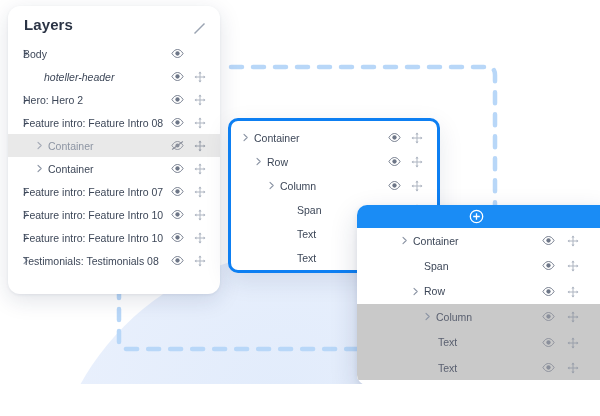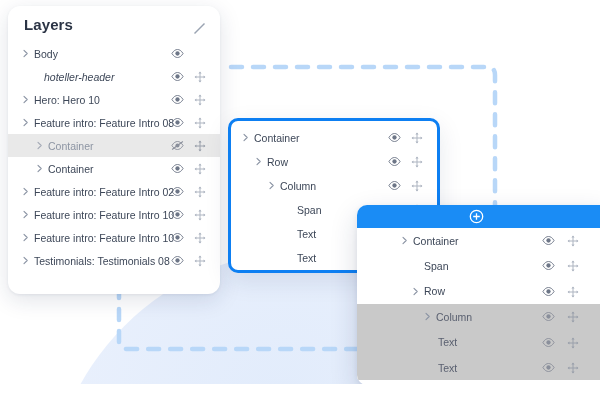--- a/index.html
+++ b/index.html
@@ -78,21 +78,21 @@
     position: absolute;
     white-space: nowrap;
   }
   .row .ico-eye  { position: absolute; right: 36px; top: 6px; width: 13px; height: 11px; }
   .row .ico-move { position: absolute; right: 14px; top: 6px; width: 12px; height: 12px; }
   .row.selected { background: #e9e9e9; }
   .row.dim { color: #8d95a3; }
 
   
   .lvl0 .caret { left: 13px; top: 7px; }
-  .lvl0 .label { left: 26px; }
+  .lvl0 .label { left: 15px; }
   .lvl1 .caret { left: 27px; top: 7px; }
   .lvl1 .label { left: 40px; }
   .lvl1n .label { left: 36px; font-style: italic; }
 
   
   #panel-tree2 {
     left: 228px; top: 118px;
     width: 212px; height: 155px;
     background: #ffffff;
     border: 3px solid #0d7ff2;
@@ -192,21 +192,21 @@
               <path d="M6 0.6 L4.4 2.4 L7.6 2.4 Z M6 11.4 L4.4 9.6 L7.6 9.6 Z M0.6 6 L2.4 4.4 L2.4 7.6 Z M11.4 6 L9.6 4.4 L9.6 7.6 Z" fill="#aeb5c1"></path>
             </svg>
           </span>
         </div>
         <div class="row lvl0">
           <span class="caret">
             <svg viewBox="0 0 9 9" width="9" height="9">
               <path d="M3 1.4 L6.2 4.5 L3 7.6" fill="none" stroke="#8a93a3" stroke-width="1.1" stroke-linecap="round" stroke-linejoin="round"></path>
             </svg>
           </span>
-          <span class="label">Hero: Hero 10</span>
+          <span class="label">Hero: Hero 2</span>
           <span class="ico-eye">
             <svg viewBox="0 0 14 11" width="13" height="11">
               <path d="M1 5.5 C3 2.3 5 1.2 7 1.2 C9 1.2 11 2.3 13 5.5 C11 8.7 9 9.8 7 9.8 C5 9.8 3 8.7 1 5.5 Z" fill="none" stroke="#6d7687" stroke-width="1"></path>
               <circle cx="7" cy="5.5" r="2.3" fill="#6d7687"></circle>
             </svg>
           </span>
           <span class="ico-move">
             <svg viewBox="0 0 12 12" width="12" height="12">
               <line x1="6" y1="1" x2="6" y2="11" stroke="#aeb5c1" stroke-width="1"></line>
               <line x1="1" y1="6" x2="11" y2="6" stroke="#aeb5c1" stroke-width="1"></line>
@@ -277,21 +277,21 @@
               <path d="M6 0.6 L4.4 2.4 L7.6 2.4 Z M6 11.4 L4.4 9.6 L7.6 9.6 Z M0.6 6 L2.4 4.4 L2.4 7.6 Z M11.4 6 L9.6 4.4 L9.6 7.6 Z" fill="#aeb5c1"></path>
             </svg>
           </span>
         </div>
         <div class="row lvl0">
           <span class="caret">
             <svg viewBox="0 0 9 9" width="9" height="9">
               <path d="M3 1.4 L6.2 4.5 L3 7.6" fill="none" stroke="#8a93a3" stroke-width="1.1" stroke-linecap="round" stroke-linejoin="round"></path>
             </svg>
           </span>
-          <span class="label">Feature intro: Feature Intro 02</span>
+          <span class="label">Feature intro: Feature Intro 07</span>
           <span class="ico-eye">
             <svg viewBox="0 0 14 11" width="13" height="11">
               <path d="M1 5.5 C3 2.3 5 1.2 7 1.2 C9 1.2 11 2.3 13 5.5 C11 8.7 9 9.8 7 9.8 C5 9.8 3 8.7 1 5.5 Z" fill="none" stroke="#6d7687" stroke-width="1"></path>
               <circle cx="7" cy="5.5" r="2.3" fill="#6d7687"></circle>
             </svg>
           </span>
           <span class="ico-move">
             <svg viewBox="0 0 12 12" width="12" height="12">
               <line x1="6" y1="1" x2="6" y2="11" stroke="#aeb5c1" stroke-width="1"></line>
               <line x1="1" y1="6" x2="11" y2="6" stroke="#aeb5c1" stroke-width="1"></line>

